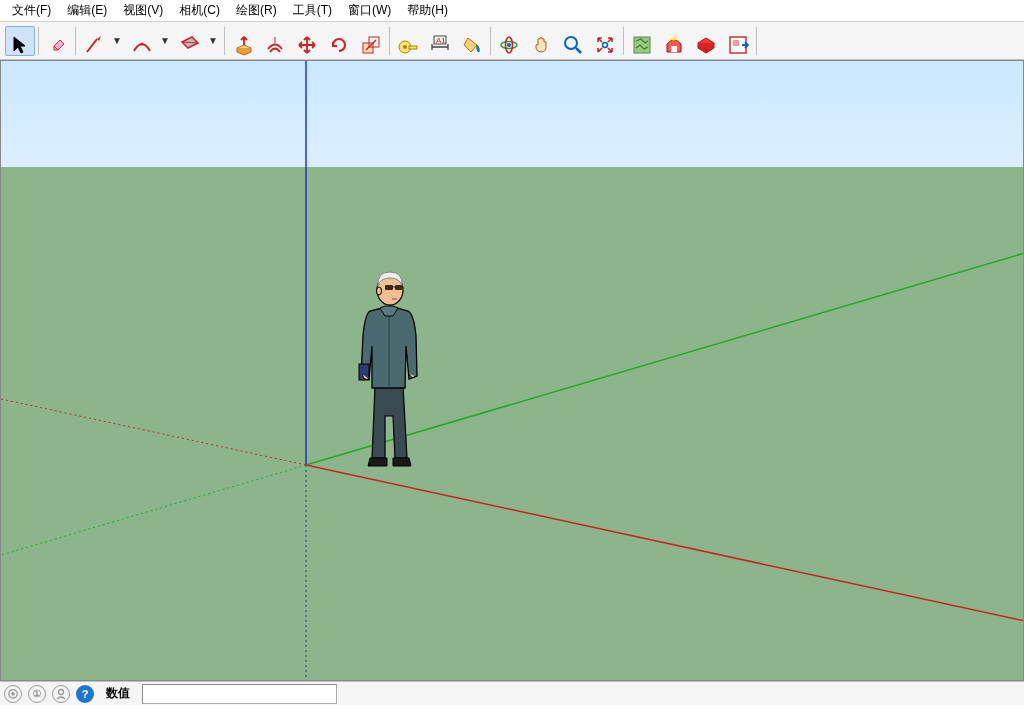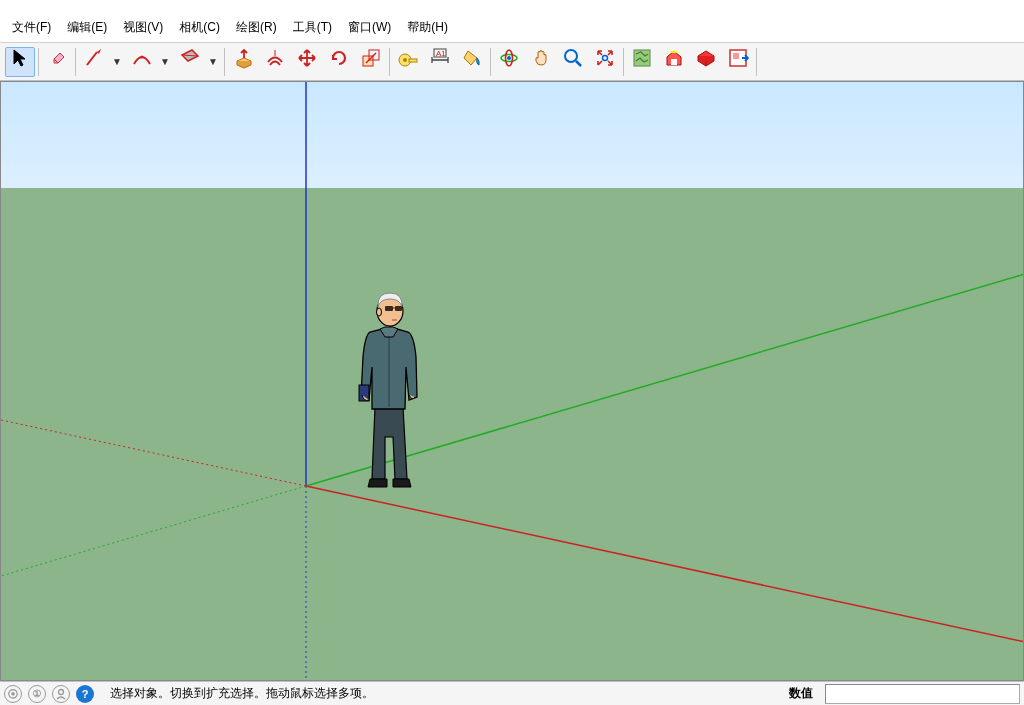--- a/index.html
+++ b/index.html
@@ -5,30 +5,30 @@
 * { margin: 0; padding: 0; box-sizing: border-box; }
 body { 
   width: 1024px; height: 705px; 
   font-family: "Microsoft YaHei", Arial, sans-serif; 
   font-size: 12px; 
   background: #fff; 
   display: flex; flex-direction: column;
   overflow: hidden;
 }
 .menubar { 
-  height: 30px; display: flex; align-items: center; 
-  padding: 0 4px; background: #fff; border-bottom: 1px solid #d0d0d0; margin-top: 13px;
+  height: 22px; display: flex; align-items: center; 
+  padding: 0 4px; background: #fff; border-bottom: 1px solid #d0d0d0;
 }
 .menubar span { padding: 2px 8px; cursor: default; }
 .toolbar { 
   height: 38px; display: flex; align-items: center; 
   background: #f5f5f5; border-bottom: 1px solid #c0c0c0; padding: 0 4px;
 }
 .tool { 
-  width: 30px; height: 30px; display: flex; align-items: flex-start; justify-content: center;
+  width: 30px; height: 30px; display: flex; align-items: flex-end; justify-content: center;
   cursor: pointer; position: relative; margin: 11px 1px;
 }
 .tool.active { background: #cfe4fc; border: 1px solid #7ab3f5; border-radius: 2px; }
 .dd { width: 14px; text-align: center; font-size: 10px; color: #333; margin-right: 2px; }
 .sep { width: 1px; height: 28px; background: #c0c0c0; margin: 0 2px; }
 .viewport { 
   flex: 1; position: relative; overflow: hidden; border: 1px solid #888;
   background: linear-gradient(to bottom, #c9e8ff 0%, #dcefff 106px, #8cb58c 106px, #8cb58c 100%);
 }
 .statusbar { 
@@ -256,16 +256,15 @@
 <div class="statusbar">
   <div class="sicon dim">⦿</div>
   <div class="sicon dim" style="font-size:10px">①</div>
   <div class="sicon dim">
     <svg width="12" height="12">
         <circle cx="6" cy="4" r="2.5" fill="none" stroke="#999" stroke-width="1.3"></circle>
         <path d="M2 11 Q6 7 10 11" fill="none" stroke="#999" stroke-width="1.3"></path>
       </svg>
   </div>
   <div class="sicon help">?</div>
-  <div class="status-text">选择对象。切换到扩充选择。拖动鼠标选择多项。</div>
   <div class="val-label">数值</div>
   <div class="val-box"></div>
 </div>
 
 </body></html>

